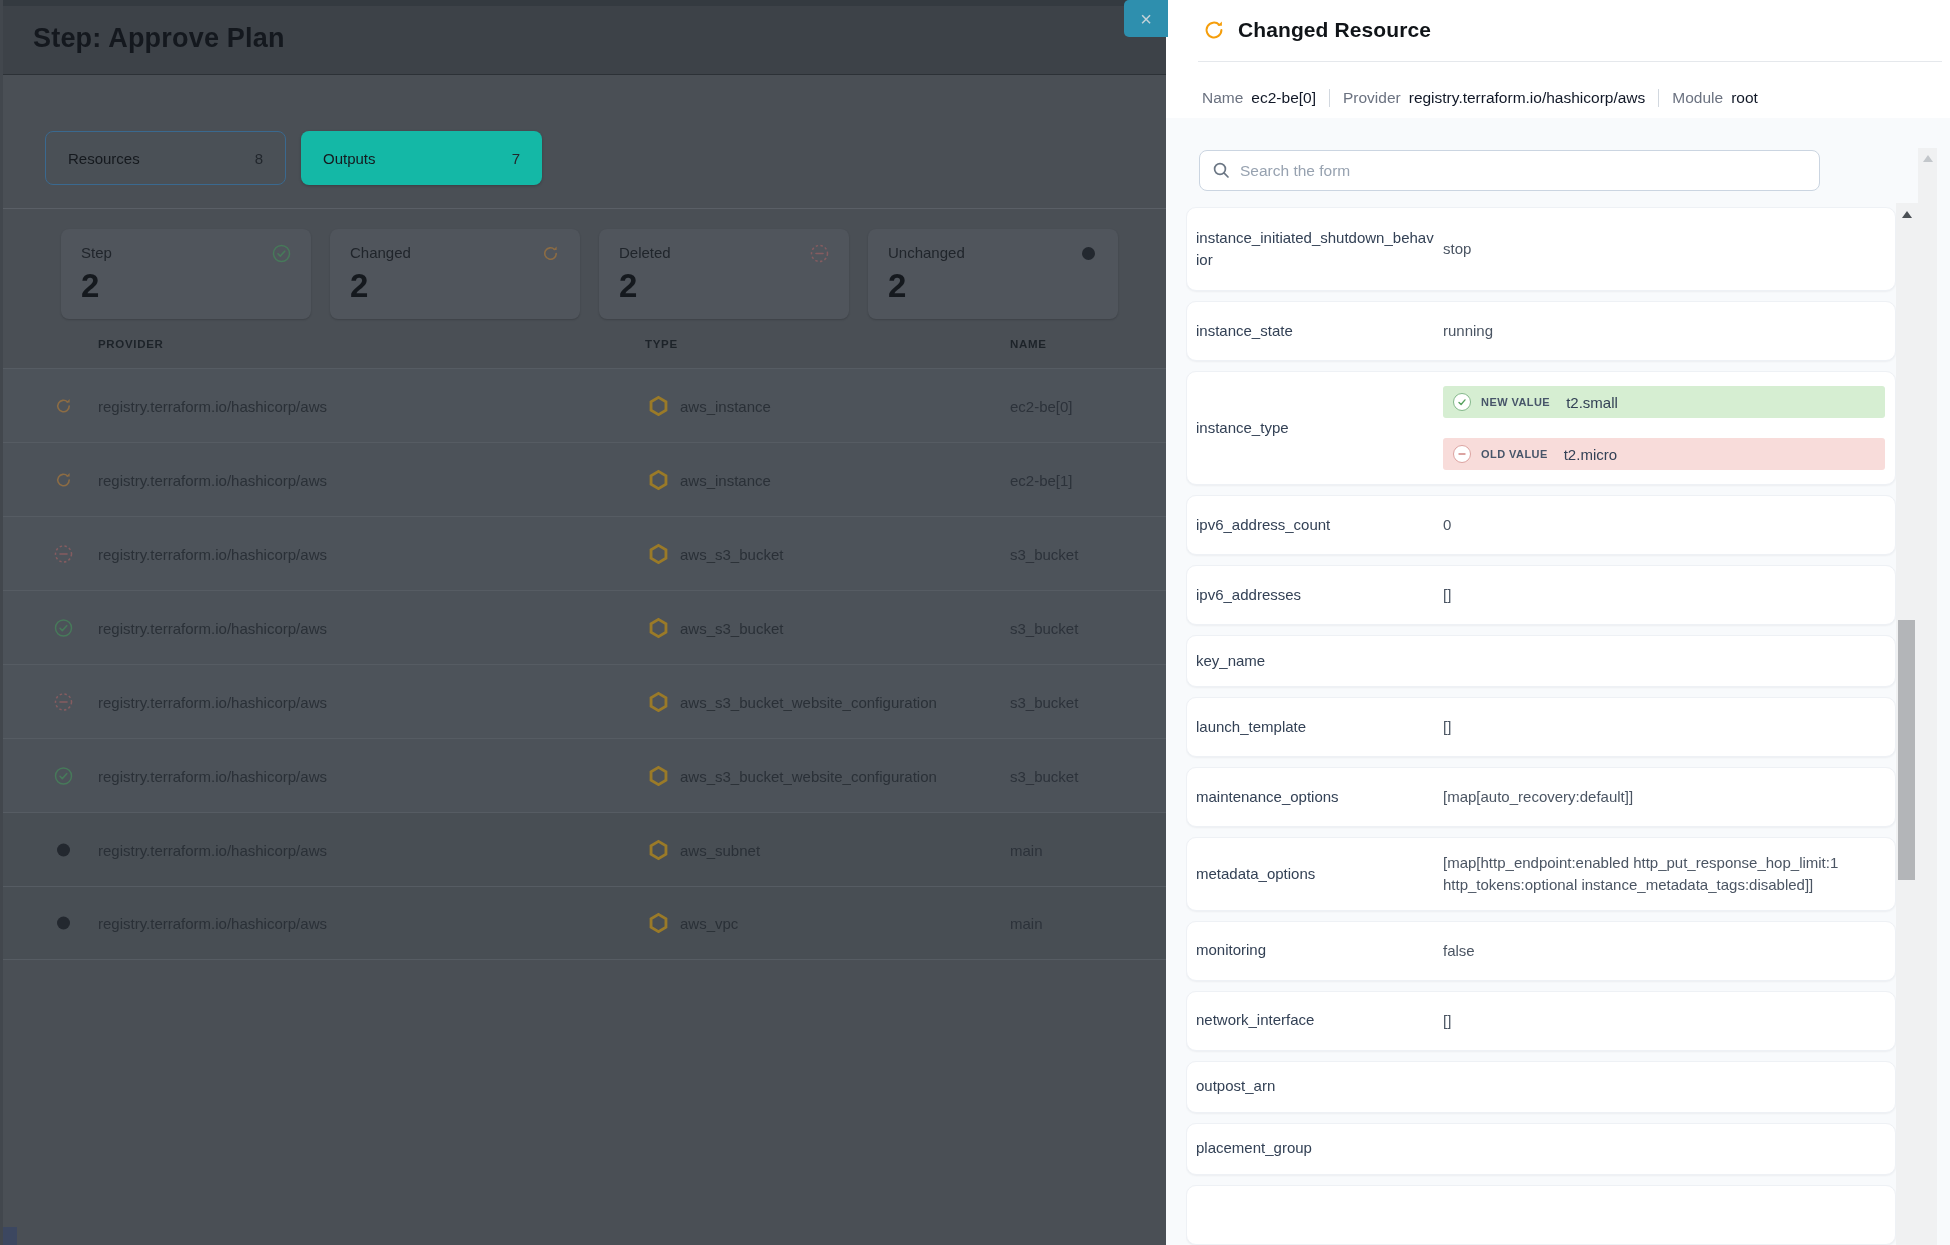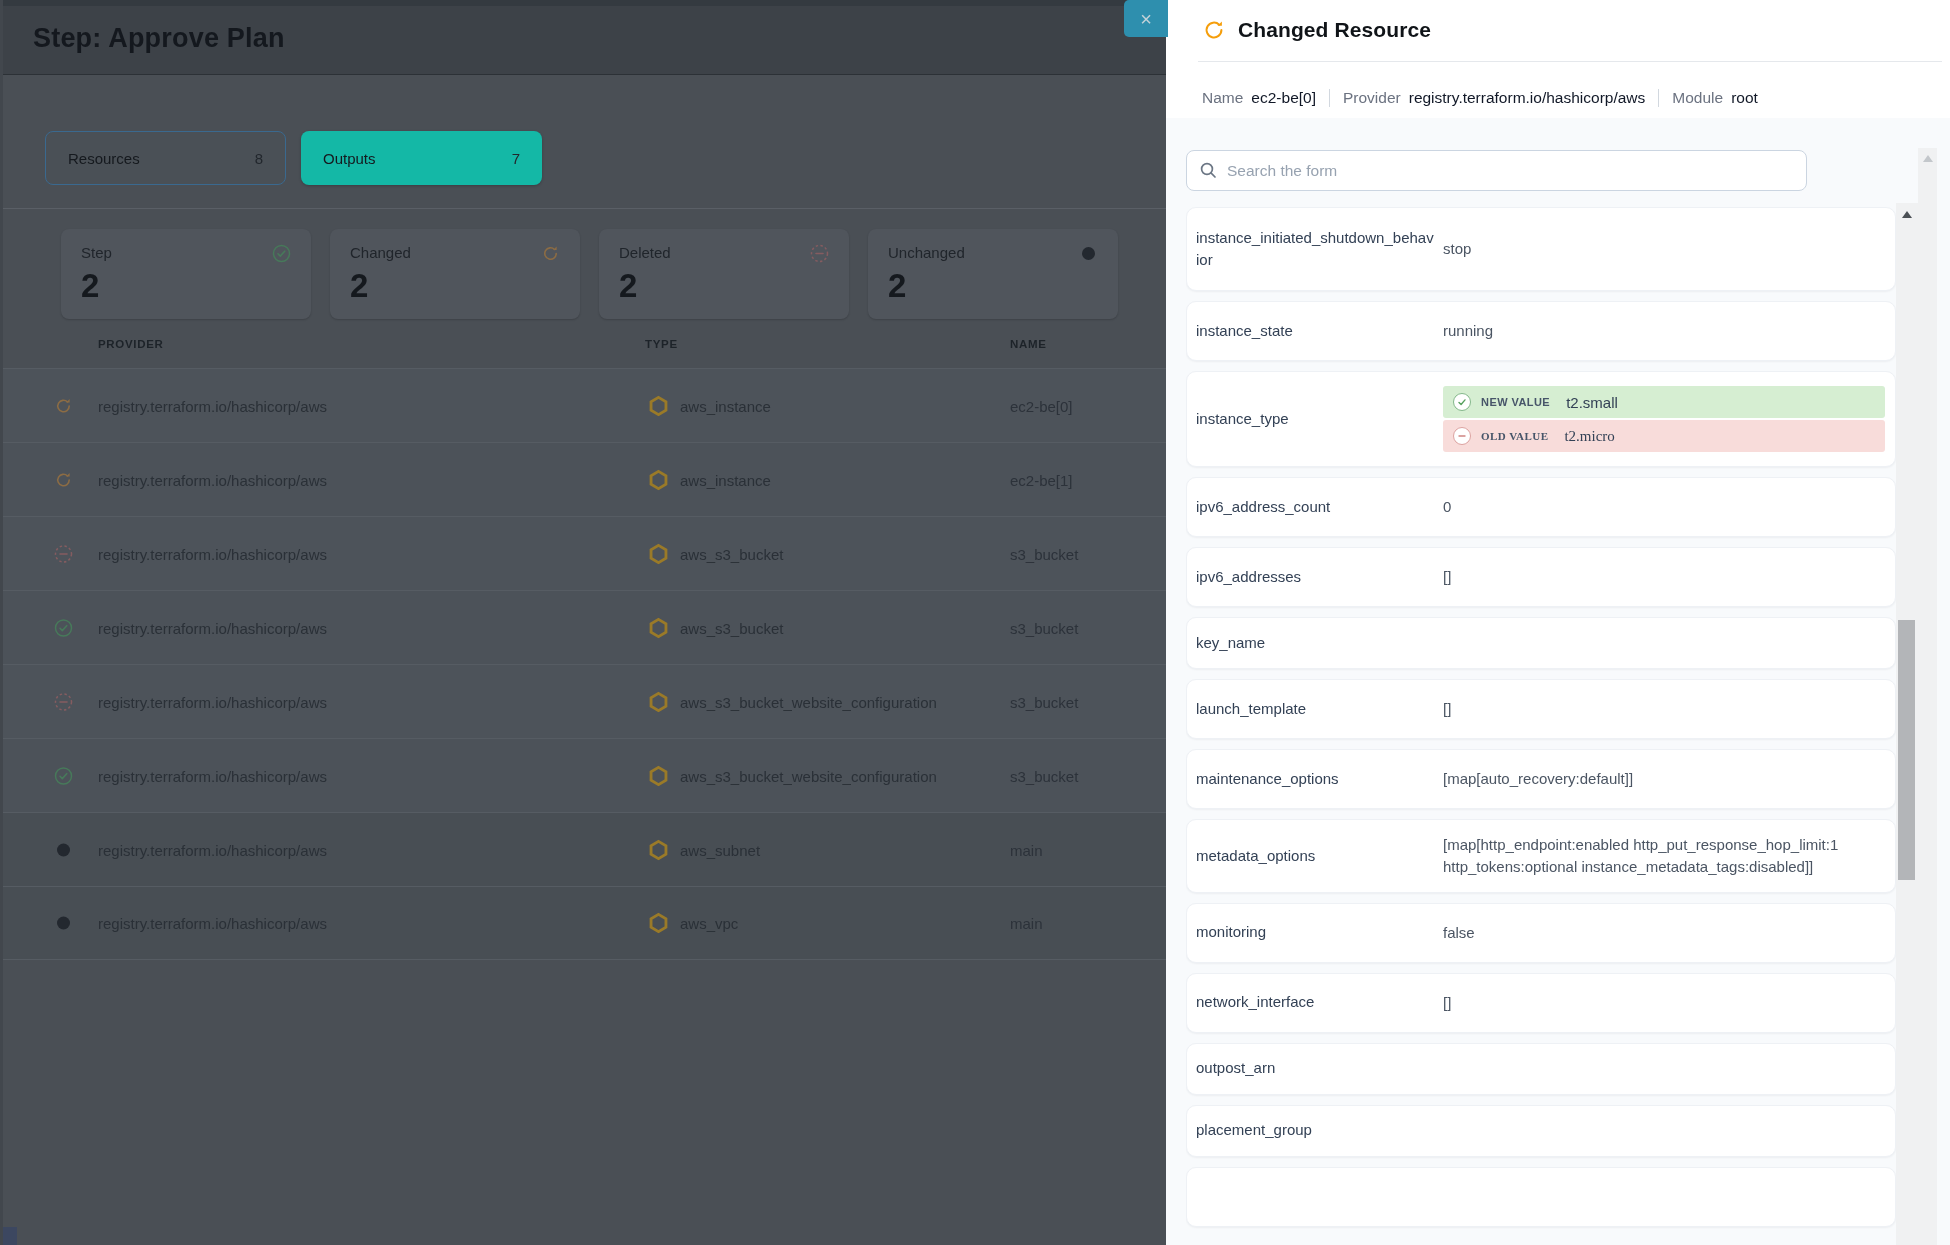--- a/index.html
+++ b/index.html
@@ -55,34 +55,34 @@
   .d-title-ic { width:24px; height:24px; color:#f59e0b; }
   .d-title { font-size:21px; font-weight:700; color:#101418; letter-spacing:.1px; }
   .d-divider { position:absolute; left:20px; top:61px; width:744px; height:1px; background:#e5e8ec; }
   .d-meta { position:absolute; left:24px; top:78px; height:40px; display:flex; align-items:center; font-size:15.5px; }
   .meta-item { display:flex; align-items:center; gap:8px; }
   .meta-item + .meta-item { border-left:1px solid #d2d8df; padding-left:13px; margin-left:13px; }
   .meta-label { color:#6b7280; }
   .meta-value { color:#111827; font-weight:500; }
 
   .d-body { position:absolute; left:0; top:118px; width:784px; height:1127px; background:#f8fafc; overflow:hidden; }
-  .search-wrap { position:absolute; left:20px; top:32px; width:621px; height:41px; }
+  .search-wrap { position:absolute; left:33px; top:32px; width:621px; height:41px; }
   .search-input { width:100%; height:100%; border:1px solid #cbd5e1; border-radius:8px; background:#fff; padding:0 14px 0 40px; font-size:15.5px; color:#334155; font-family:"Liberation Sans",sans-serif; outline:none; }
   .search-input::placeholder { color:#97a2b0; }
   .search-ic { position:absolute; left:13px; top:11px; width:18px; height:18px; color:#6b7684; pointer-events:none; }
 
   .list { position:absolute; left:20px; top:89px; width:710px; bottom:0; overflow:hidden; }
   .field-card { background:#fff; border:1px solid #eef1f5; box-shadow:0 1px 2px rgba(15,23,42,.05); border-radius:10px; margin-bottom:10px; display:flex; align-items:center; padding:14px 14px 14px 9px; min-height:60px; }
   .field-card.tall { min-height:84px; }
   .field-card.compact { min-height:52px; padding-top:10px; padding-bottom:10px; }
   .fkey { width:239px; flex:none; font-size:15px; color:#334155; line-height:1.5; overflow-wrap:anywhere; }
   .fval { margin-left:8px; flex:1; font-size:15px; color:#4b5563; line-height:1.45; overflow-wrap:anywhere; }
   .diff { flex:1; margin-left:8px; margin-right:-4px; }
   .pill { height:32px; border-radius:3px; display:flex; align-items:center; padding:0 10px; }
-  .pill + .pill { margin-top:2px;font-family:Liberation Serif, serif; }
+  .pill + .pill { margin-top:20px; }
   .pill.new { background:#d6eed2; }
   .pill.old { background:#f8dcda; }
   .pill-ic { width:18px; height:18px; border-radius:50%; background:#fff; flex:none; display:flex; align-items:center; justify-content:center; }
   .pill-ic.ok { border:1.4px solid #84b88b; color:#58a15f; }
   .pill-ic.no { border:1.4px solid #dca3a1; color:#cf8583; }
   .pill-label { margin-left:10px; font-size:11px; font-weight:700; letter-spacing:.04em; color:#475569; }
   .pill-val { margin-left:16px; font-size:15px; color:#334155; }
   .sliver { height:60px; margin-bottom:0; }
 
   

